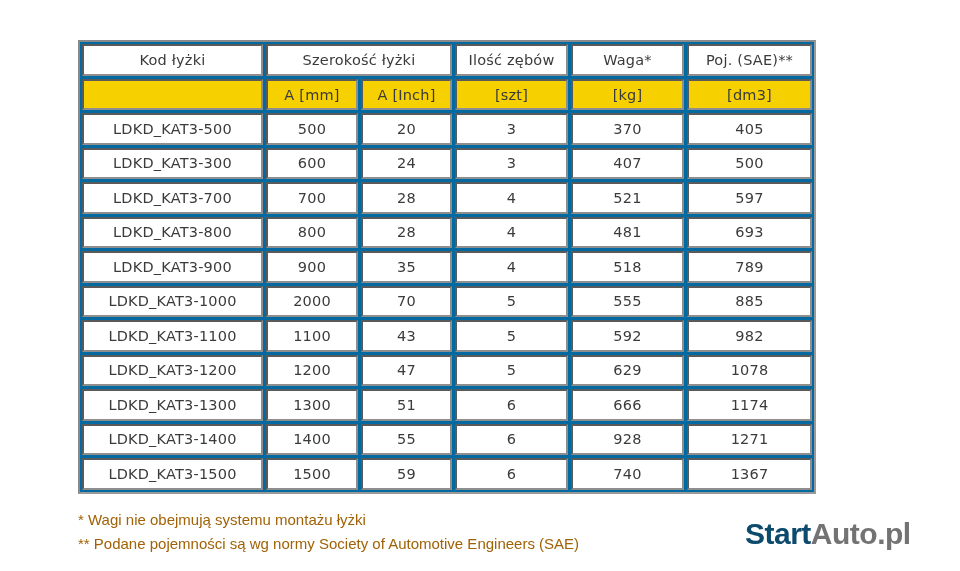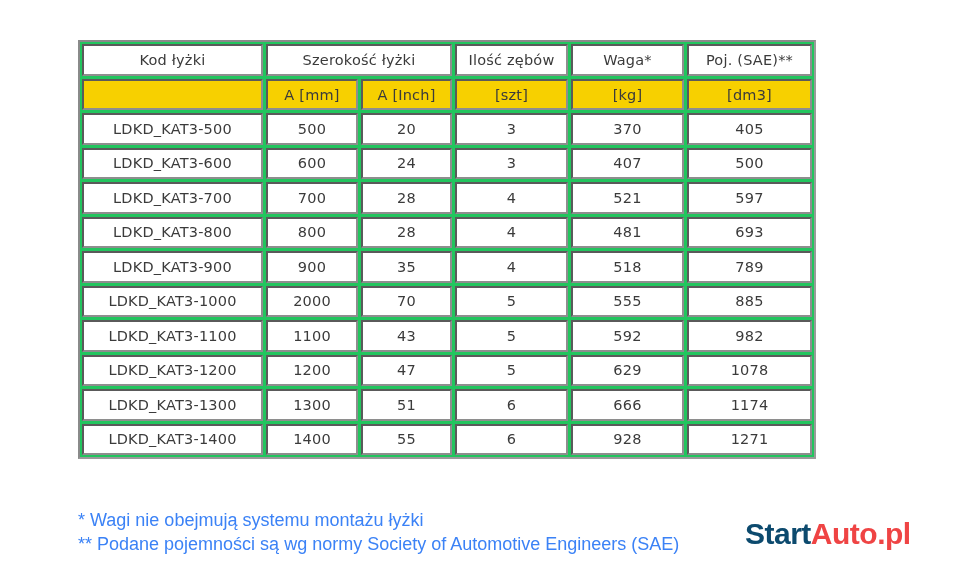--- a/index.html
+++ b/index.html
@@ -3,21 +3,21 @@
   <meta charset="utf-8">
   <style>
     html, body { margin: 0; padding: 0; }
     body {
       width: 960px; height: 571px; background: #ffffff; position: relative; overflow: hidden;
       font-family: "DejaVu Sans", sans-serif;
     }
     .table-wrap {
       position: absolute; left: 78px; top: 40px;
       border: 2px solid #8a8a8a; border-right-color: #9a9a9a; border-bottom-color: #9a9a9a;
-      padding: 1px; background: #22c55e;
+      padding: 1px; background: #0369a1;
     }
     table.spec {
       border-collapse: separate; border-spacing: 3px 3px; margin: -2px;
       table-layout: fixed;
     }
     table.spec td, table.spec th {
       border: 2px solid #5a5a5a;
       border-right-color: #8e8e8e; border-bottom-color: #8e8e8e;
       text-align: center; vertical-align: middle; padding: 0;
       color: #3b3b3b; font-size: 14.5px; font-weight: normal;
@@ -31,30 +31,30 @@
     }
     td.unit {
       height: 27px; background: #f7d000; color: #8a6a10; font-size: 13.5px;
       border-color: #4a4a4a; border-right-color: #8a7a30; border-bottom-color: #8a7a30;
     }
     td.cell { height: 27.5px; background: #ffffff; }
     col.c1 { width: 181px; } col.c2 { width: 92px; } col.c3 { width: 91px; }
     col.c4 { width: 113px; } col.c5 { width: 113px; } col.c6 { width: 125px; }
     .notes {
       position: absolute; left: 78px; top: 508px;
-      font-family: "Liberation Sans", sans-serif; font-size: 18px; color: #3b82f6; line-height: 24px;
+      font-family: "Liberation Sans", sans-serif; font-size: 15px; color: #a16207; line-height: 24px;
     }
     .note-line { white-space: nowrap; }
     .logo {
       position: absolute; left: 745px; top: 517px;
       font-family: "Liberation Sans", sans-serif; font-weight: bold; font-size: 30px;
       letter-spacing: -0.5px;
     }
     .logo .start { color: #0c4a6e; }
-    .logo .auto { color: #ef4444; }
+    .logo .auto { color: #737373; }
   </style>
 </head>
 <body>
 
 <div class="table-wrap">
   <table class="spec">
     <colgroup>
       <col class="c1">
         <col class="c2">
         <col class="c3">
@@ -82,21 +82,21 @@
     <tbody id="rows">
         <tr>
           <td class="cell">LDKD_KAT3-500</td>
           <td class="cell">500</td>
           <td class="cell">20</td>
           <td class="cell">3</td>
           <td class="cell">370</td>
           <td class="cell">405</td>
         </tr>
         <tr>
-          <td class="cell">LDKD_KAT3-600</td>
+          <td class="cell">LDKD_KAT3-300</td>
           <td class="cell">600</td>
           <td class="cell">24</td>
           <td class="cell">3</td>
           <td class="cell">407</td>
           <td class="cell">500</td>
         </tr>
         <tr>
           <td class="cell">LDKD_KAT3-700</td>
           <td class="cell">700</td>
           <td class="cell">28</td>
@@ -153,20 +153,28 @@
           <td class="cell">1174</td>
         </tr>
         <tr>
           <td class="cell">LDKD_KAT3-1400</td>
           <td class="cell">1400</td>
           <td class="cell">55</td>
           <td class="cell">6</td>
           <td class="cell">928</td>
           <td class="cell">1271</td>
         </tr>
+        <tr>
+          <td class="cell">LDKD_KAT3-1500</td>
+          <td class="cell">1500</td>
+          <td class="cell">59</td>
+          <td class="cell">6</td>
+          <td class="cell">740</td>
+          <td class="cell">1367</td>
+        </tr>
       </tbody>
   </table>
 </div>
 
 <div class="notes">
   <div class="note-line">* Wagi nie obejmują systemu montażu łyżki</div>
   <div class="note-line">** Podane pojemności są wg normy Society of Automotive Engineers (SAE)</div>
 </div>
 
 <div class="logo">

